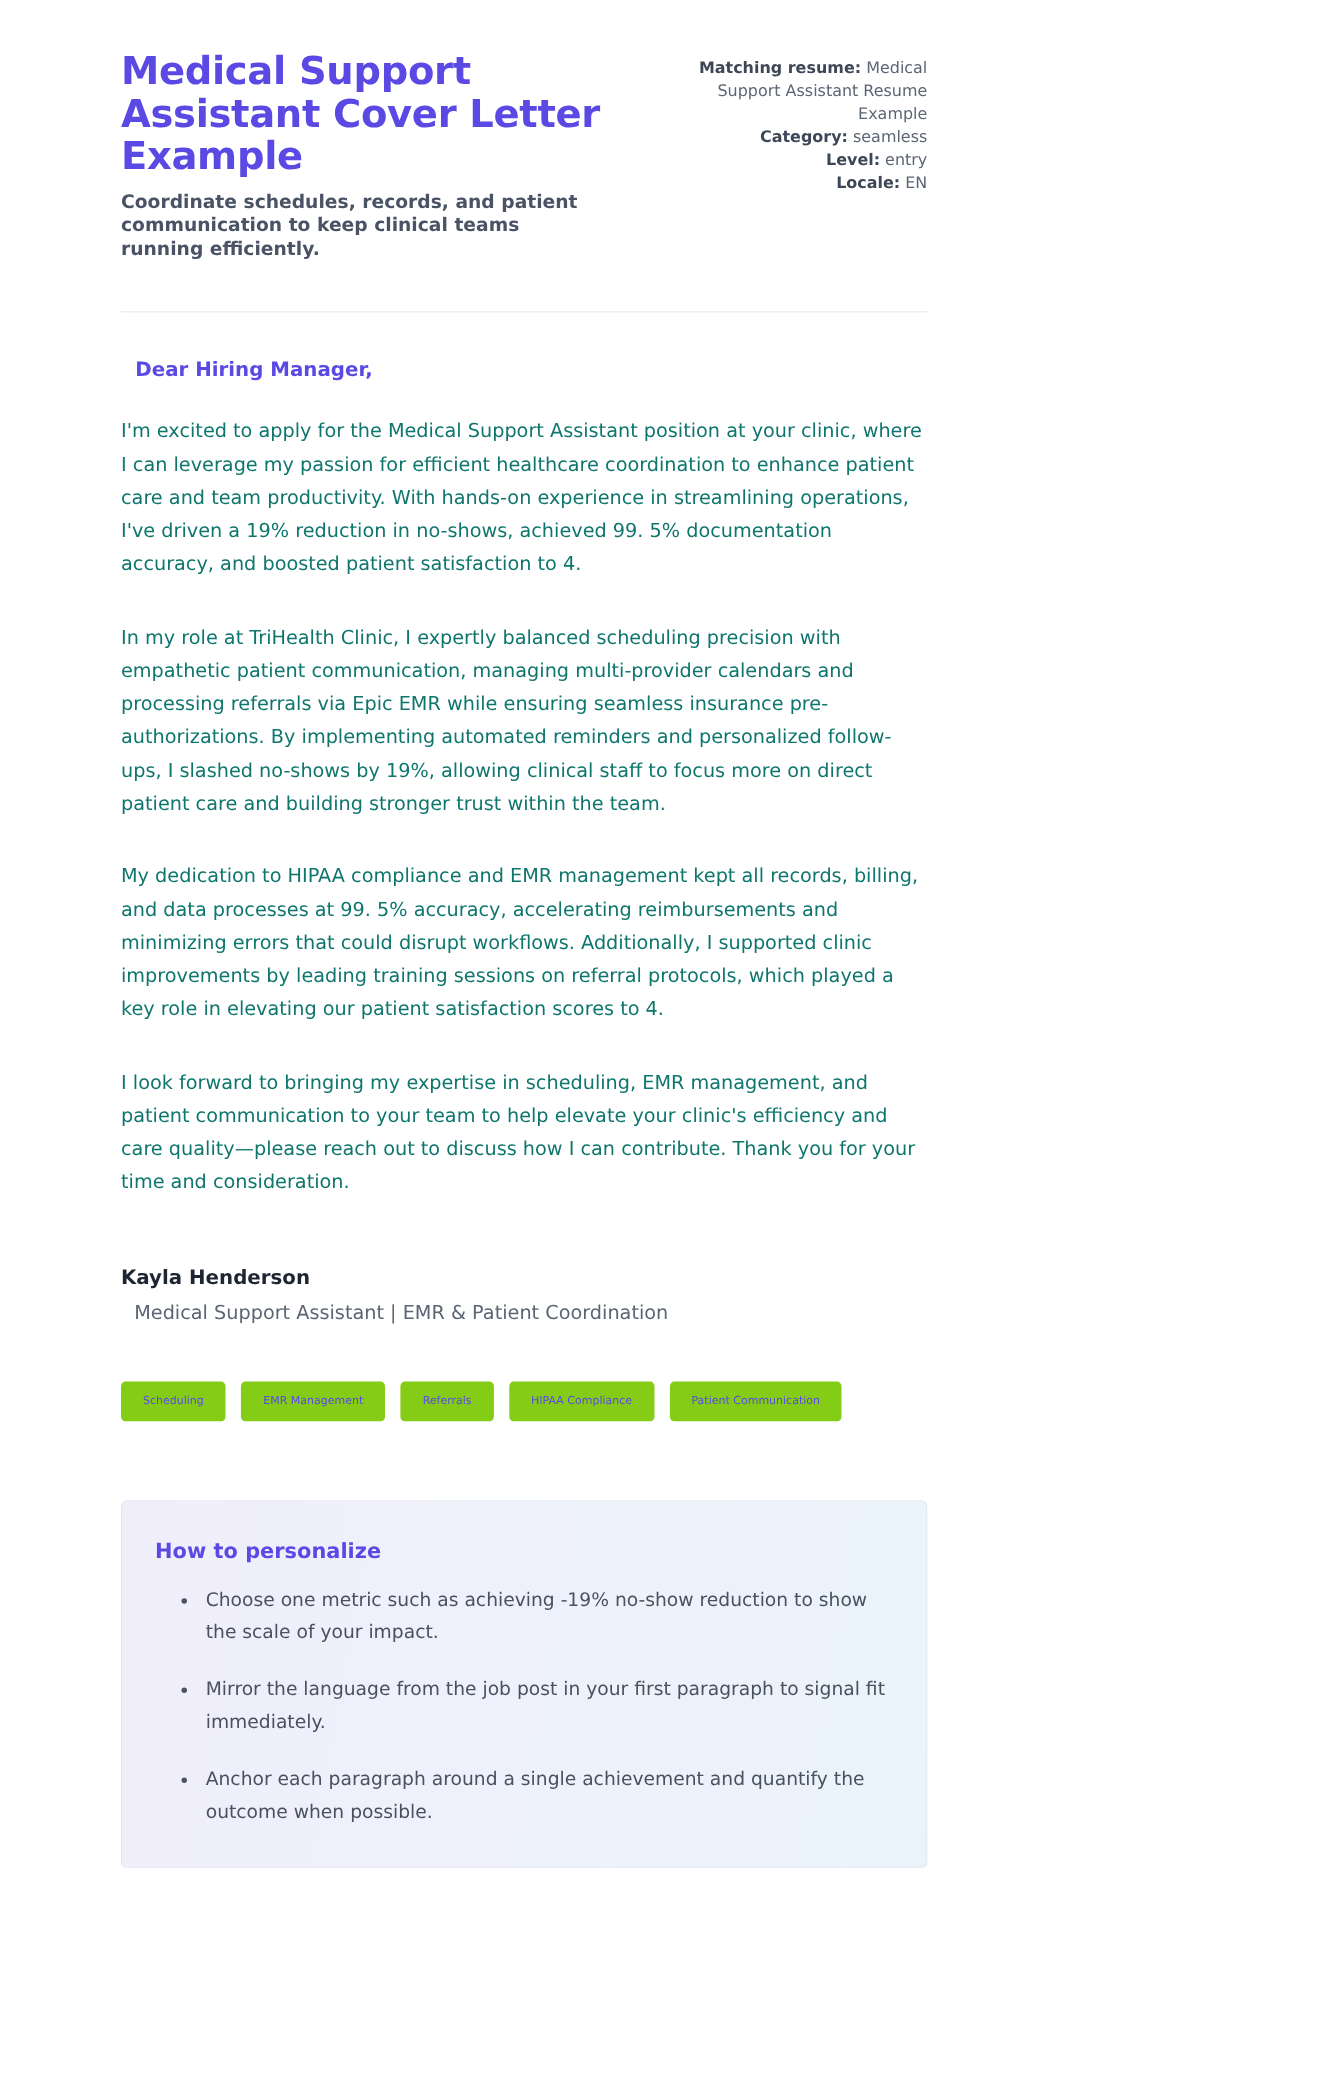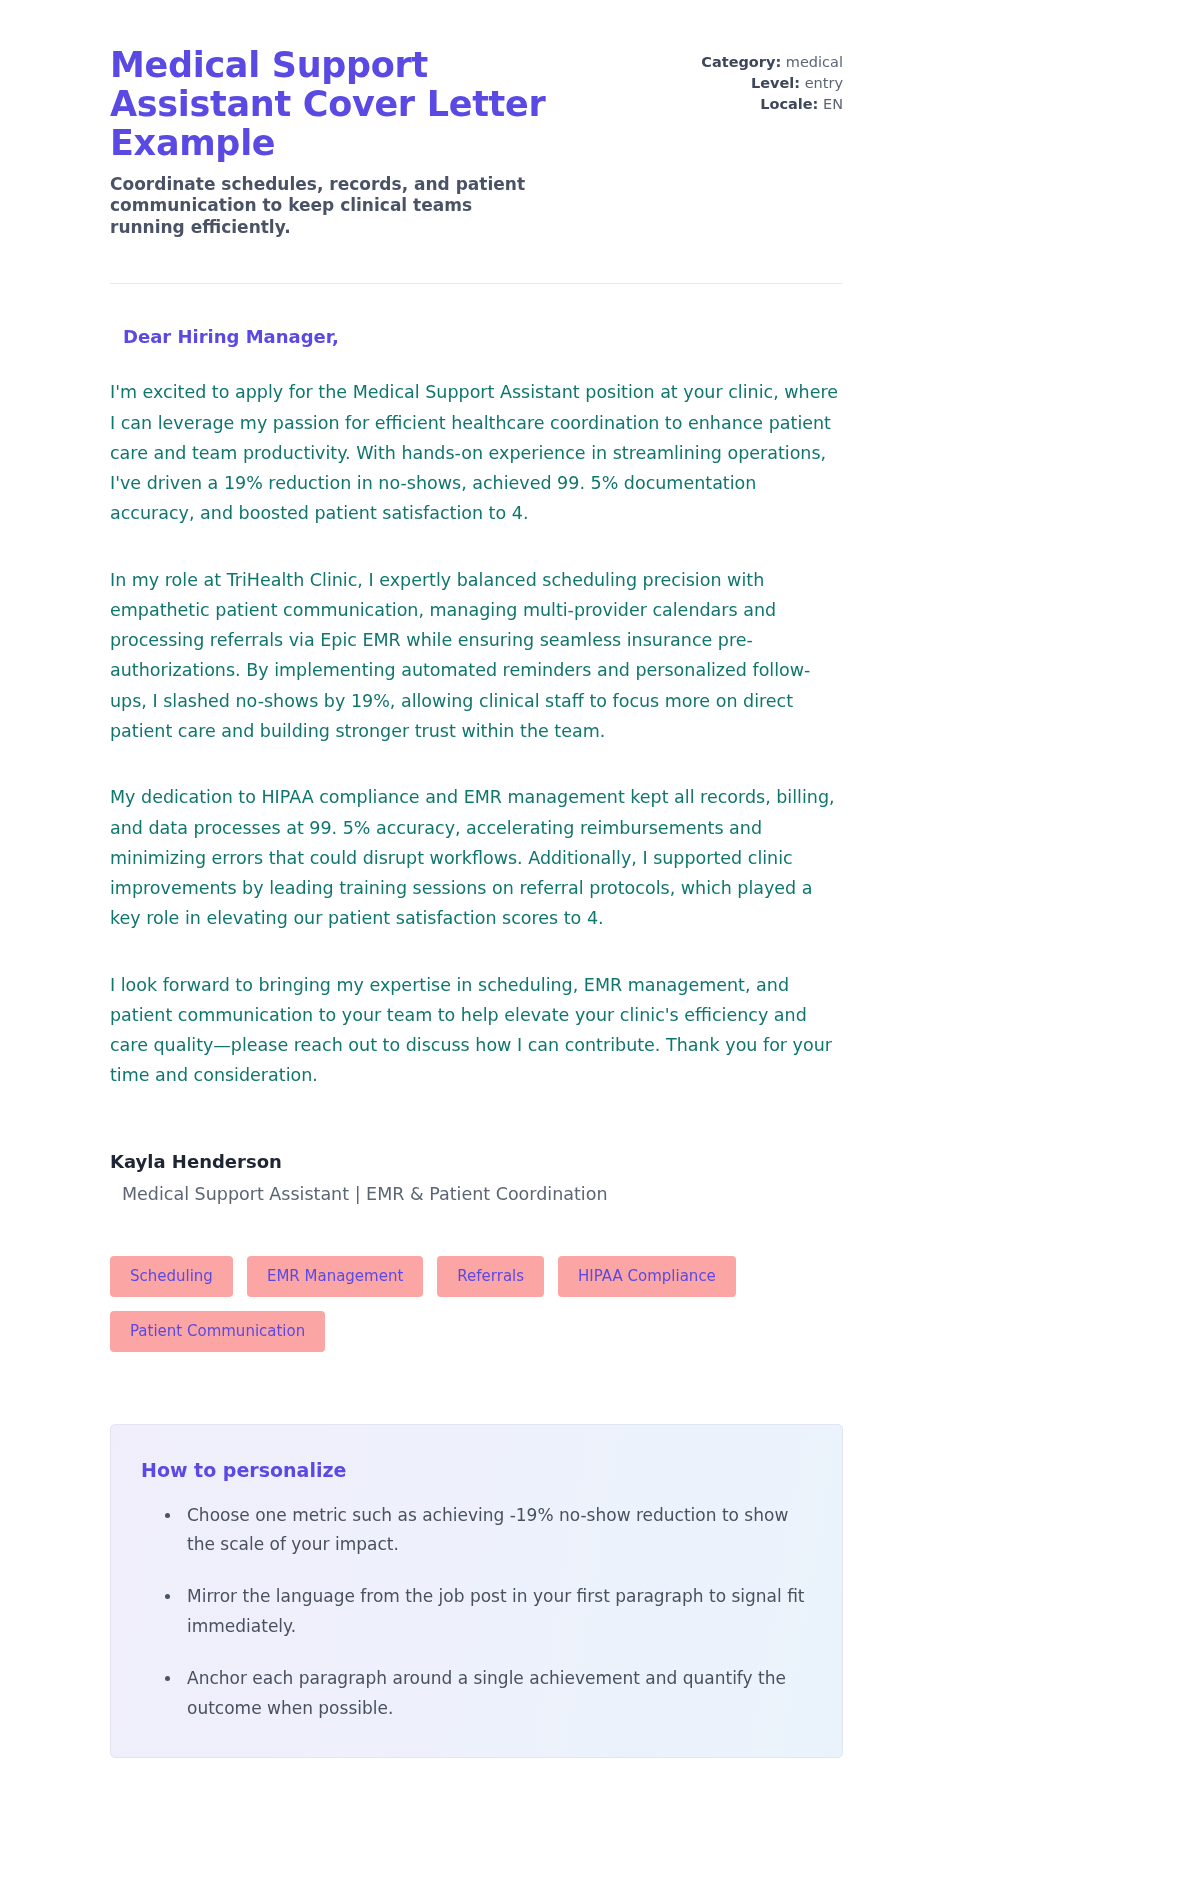--- a/index.html
+++ b/index.html
@@ -104,23 +104,23 @@
   }
 
   
   .tags {
     display: flex;
     flex-wrap: wrap;
     gap: 14px;
     margin-top: 52px;
   }
   .tag {
-    background: #fca5a5;
-    color: #5a4ae3;
-    font-size: 15px;
+    background: #84cc16;
+    color: #5a4ae3;
+    font-size: 10px;
     line-height: 1;
     padding: 13px 20px;
     border-radius: 4px;
     white-space: nowrap;
   }
 
   
   .callout {
     margin-top: 72px;
     background: linear-gradient(100deg, #f0eefb 0%, #eef1fb 45%, #eaf3fb 100%);
@@ -166,22 +166,26 @@
 
   <div class="header">
 
     <div class="header-left">
       <h1 class="doc-title">Medical Support Assistant Cover Letter Example</h1>
       <p class="doc-subtitle">Coordinate schedules, records, and patient communication to keep clinical teams running efficiently.</p>
     </div>
 
     <div class="header-meta">
       <div class="meta-row">
+        <span class="meta-key">Matching resume:</span>
+        <span class="meta-val">Medical Support Assistant Resume Example</span>
+      </div>
+      <div class="meta-row">
         <span class="meta-key">Category:</span>
-        <span class="meta-val">medical</span>
+        <span class="meta-val">seamless</span>
       </div>
       <div class="meta-row">
         <span class="meta-key">Level:</span>
         <span class="meta-val">entry</span>
       </div>
       <div class="meta-row">
         <span class="meta-key">Locale:</span>
         <span class="meta-val">EN</span>
       </div>
     </div>

